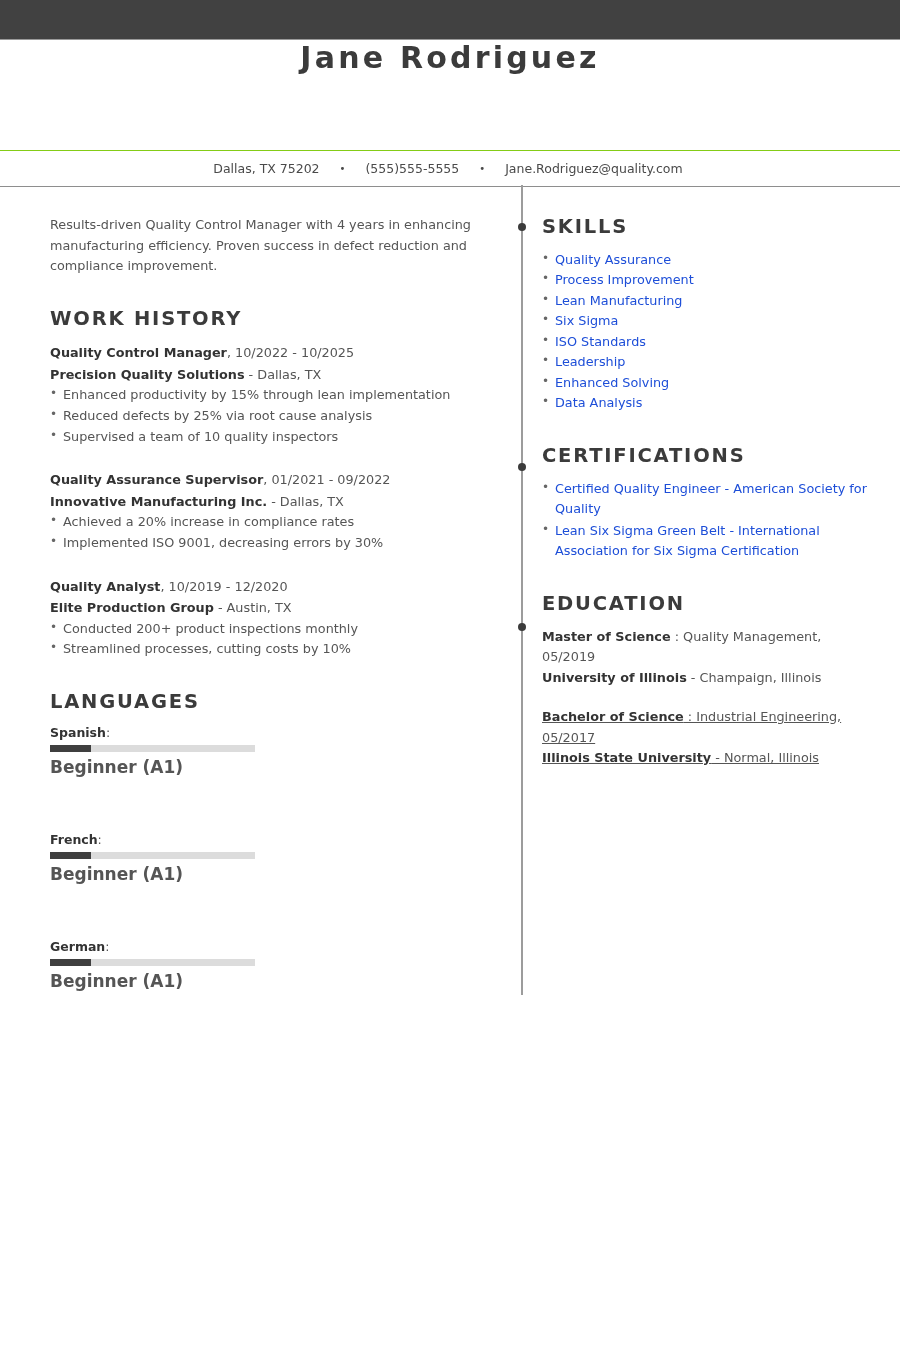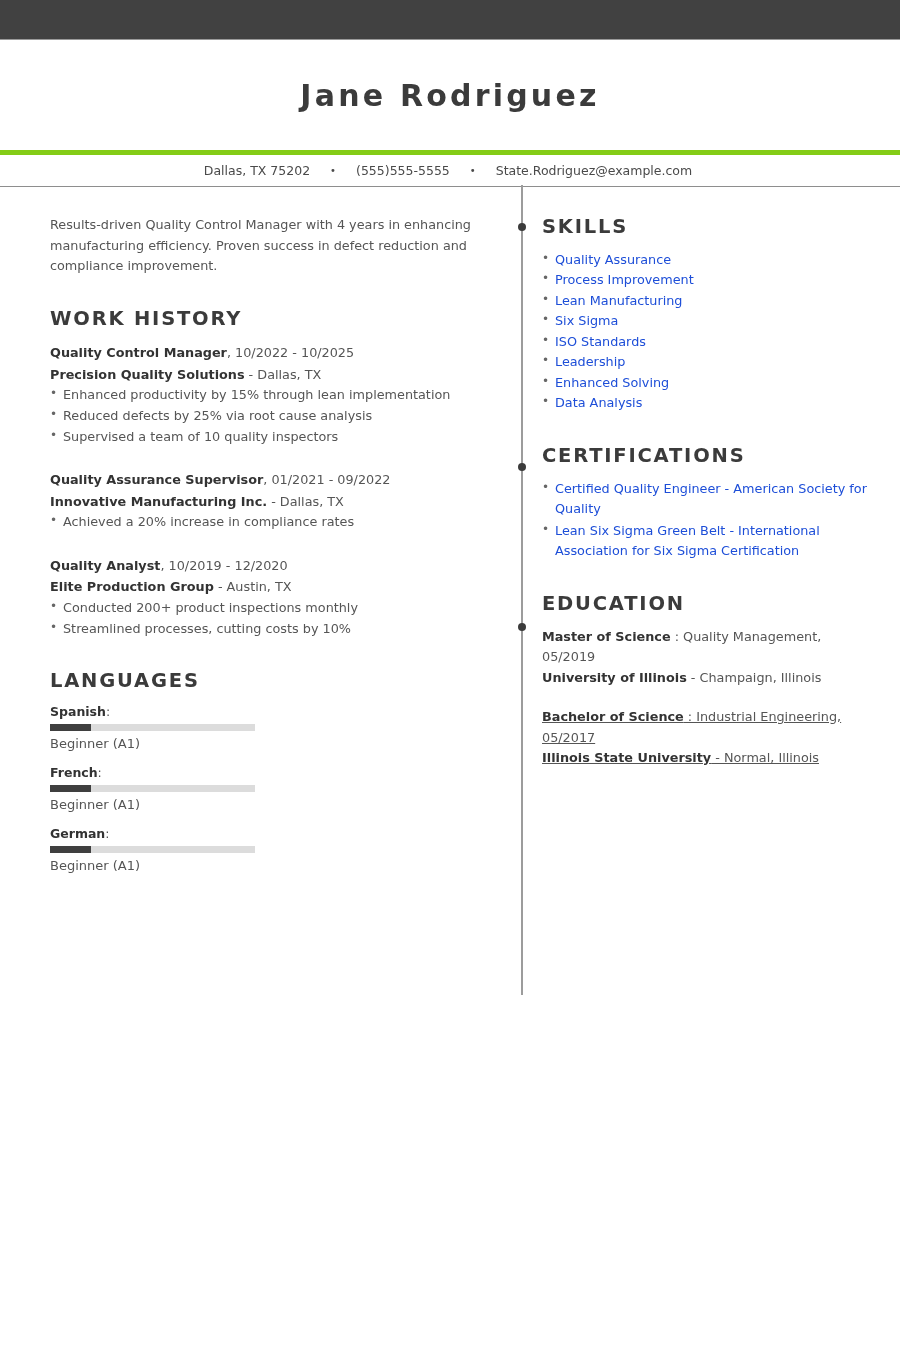--- a/index.html
+++ b/index.html
@@ -22,34 +22,33 @@
     height: 40px;
     width: 900px;
     background: #414141;
     border-bottom: 1px solid #9a9a9a;
   }
 
   
   .name-block {
     height: 110px;
     display: flex;
-    align-items: center;
     justify-content: center;
   }
   .name {
     font-size: 30px;
     font-weight: bold;
     color: #3b3b3b;
     letter-spacing: 3.2px;
     font-family: "DejaVu Sans", "Liberation Sans", sans-serif;
   }
 
   
   .contact-bar {
-    border-top: 5px solid #84cc16;
+    border-top: 1px solid #84cc16;
     border-bottom: 1px solid #8e8e8e;
     height: 37px;
     display: flex;
     align-items: center;
     justify-content: center;
   }
   .contact-inner {
     display: flex;
     align-items: center;
     font-size: 12.5px;
@@ -149,20 +148,21 @@
     left: 0;
     top: -1px;
     color: #666666;
     font-size: 12px;
   }
 
   
   .lang-grid {
     display: flex;
     flex-wrap: wrap;
+    gap: 41px;
   }
   .lang-item {
     width: 226px;
     margin-bottom: 14px;
   }
   .lang-name {
     font-size: 12.5px;
     color: #555555;
     margin-bottom: 5px;
   }
@@ -171,22 +171,23 @@
     width: 205px;
     height: 7px;
     background: #dcdcdc;
     margin-bottom: 5px;
   }
   .lang-fill {
     height: 7px;
     background: #3f3f3f;
   }
   .lang-level {
-    font-size: 13px;
-    color: #555555;
+    font-size: 17px;
+    color: #555555;
+    font-weight: bold;
   }
 
   
   .plain-list { list-style: none; }
   .plain-list li {
     font-size: 12.8px;
     line-height: 1.6;
     color: #1d4ed8;
     padding-left: 13px;
     position: relative;
@@ -219,21 +220,21 @@
 <div class="name-block">
   <div class="name">Jane Rodriguez</div>
 </div>
 
 <div class="contact-bar">
   <div class="contact-inner">
     <span class="contact-item">Dallas, TX 75202</span>
     <span class="contact-sep">•</span>
     <span class="contact-item">(555)555-5555</span>
     <span class="contact-sep">•</span>
-    <span class="contact-item">State.Rodriguez@example.com</span>
+    <span class="contact-item">Jane.Rodriguez@quality.com</span>
   </div>
 </div>
 
 <div class="columns">
 
   <div class="col-left">
 
     <div class="section">
       <div class="summary">Results-driven Quality Control Manager with 4 years in enhancing manufacturing efficiency. Proven success in defect reduction and compliance improvement.</div>
     </div>
@@ -249,20 +250,21 @@
           <li>Reduced defects by 25% via root cause analysis</li>
           <li>Supervised a team of 10 quality inspectors</li>
         </ul>
       </div>
 
       <div class="job">
         <div class="job-title-line"><b>Quality Assurance Supervisor</b><span>, 01/2021 - 09/2022</span></div>
         <div class="job-org-line"><b>Innovative Manufacturing Inc.</b><span> - Dallas, TX</span></div>
         <ul class="job-bullets">
           <li>Achieved a 20% increase in compliance rates</li>
+          <li>Implemented ISO 9001, decreasing errors by 30%</li>
         </ul>
       </div>
 
       <div class="job">
         <div class="job-title-line"><b>Quality Analyst</b><span>, 10/2019 - 12/2020</span></div>
         <div class="job-org-line"><b>Elite Production Group</b><span> - Austin, TX</span></div>
         <ul class="job-bullets">
           <li>Conducted 200+ product inspections monthly</li>
           <li>Streamlined processes, cutting costs by 10%</li>
         </ul>

